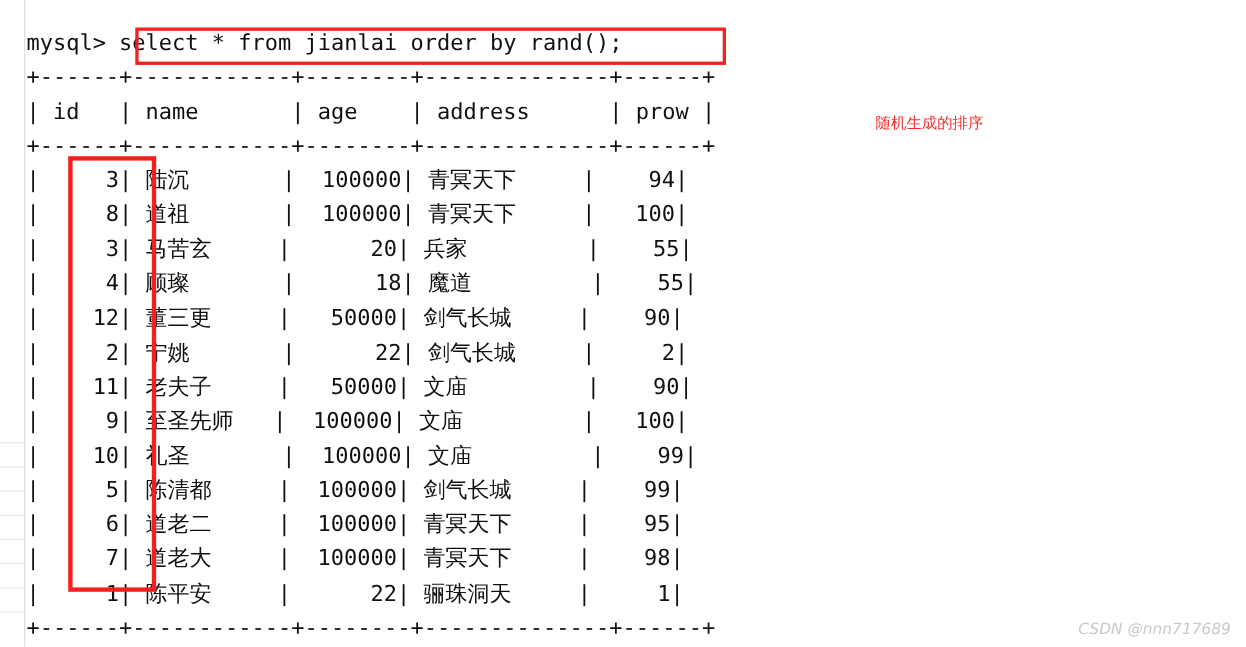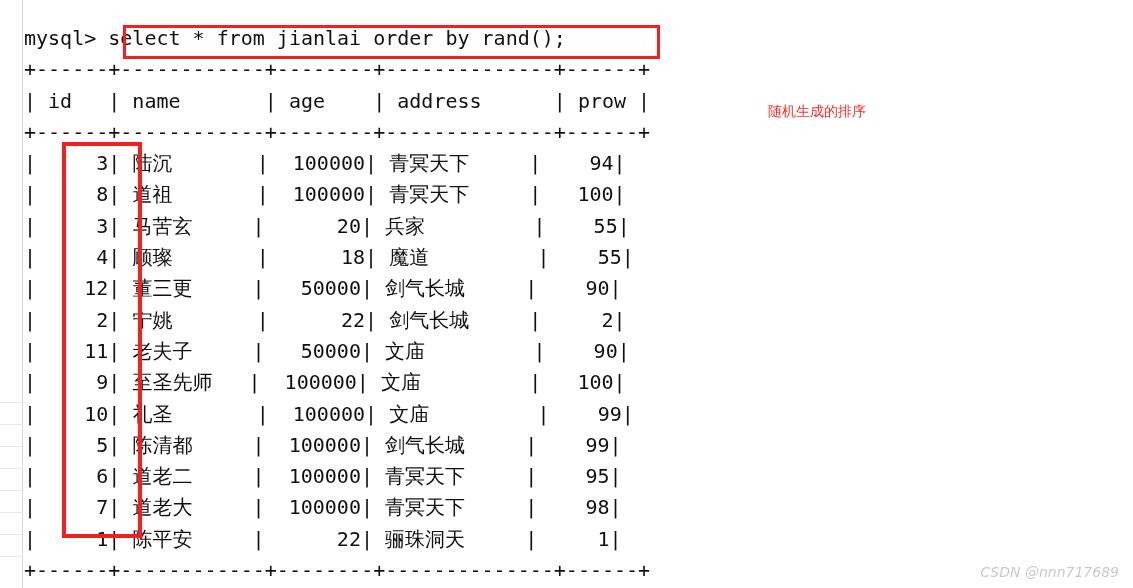--- a/index.html
+++ b/index.html
@@ -77,21 +77,21 @@
     width: 80px;
     height: 396px;
     border: 4px solid #f41f1f;
     box-sizing: border-box;
     pointer-events: none;
   }
 
   
   #annotation {
     position: absolute;
-    left: 768px;
+    left: 796px;
     top: 103px;
     font-family: "DejaVu Sans", "Liberation Sans", sans-serif;
     font-size: 14px;
     color: #f2302f;
     white-space: nowrap;
   }
 
   
   #watermark {
     position: absolute;

